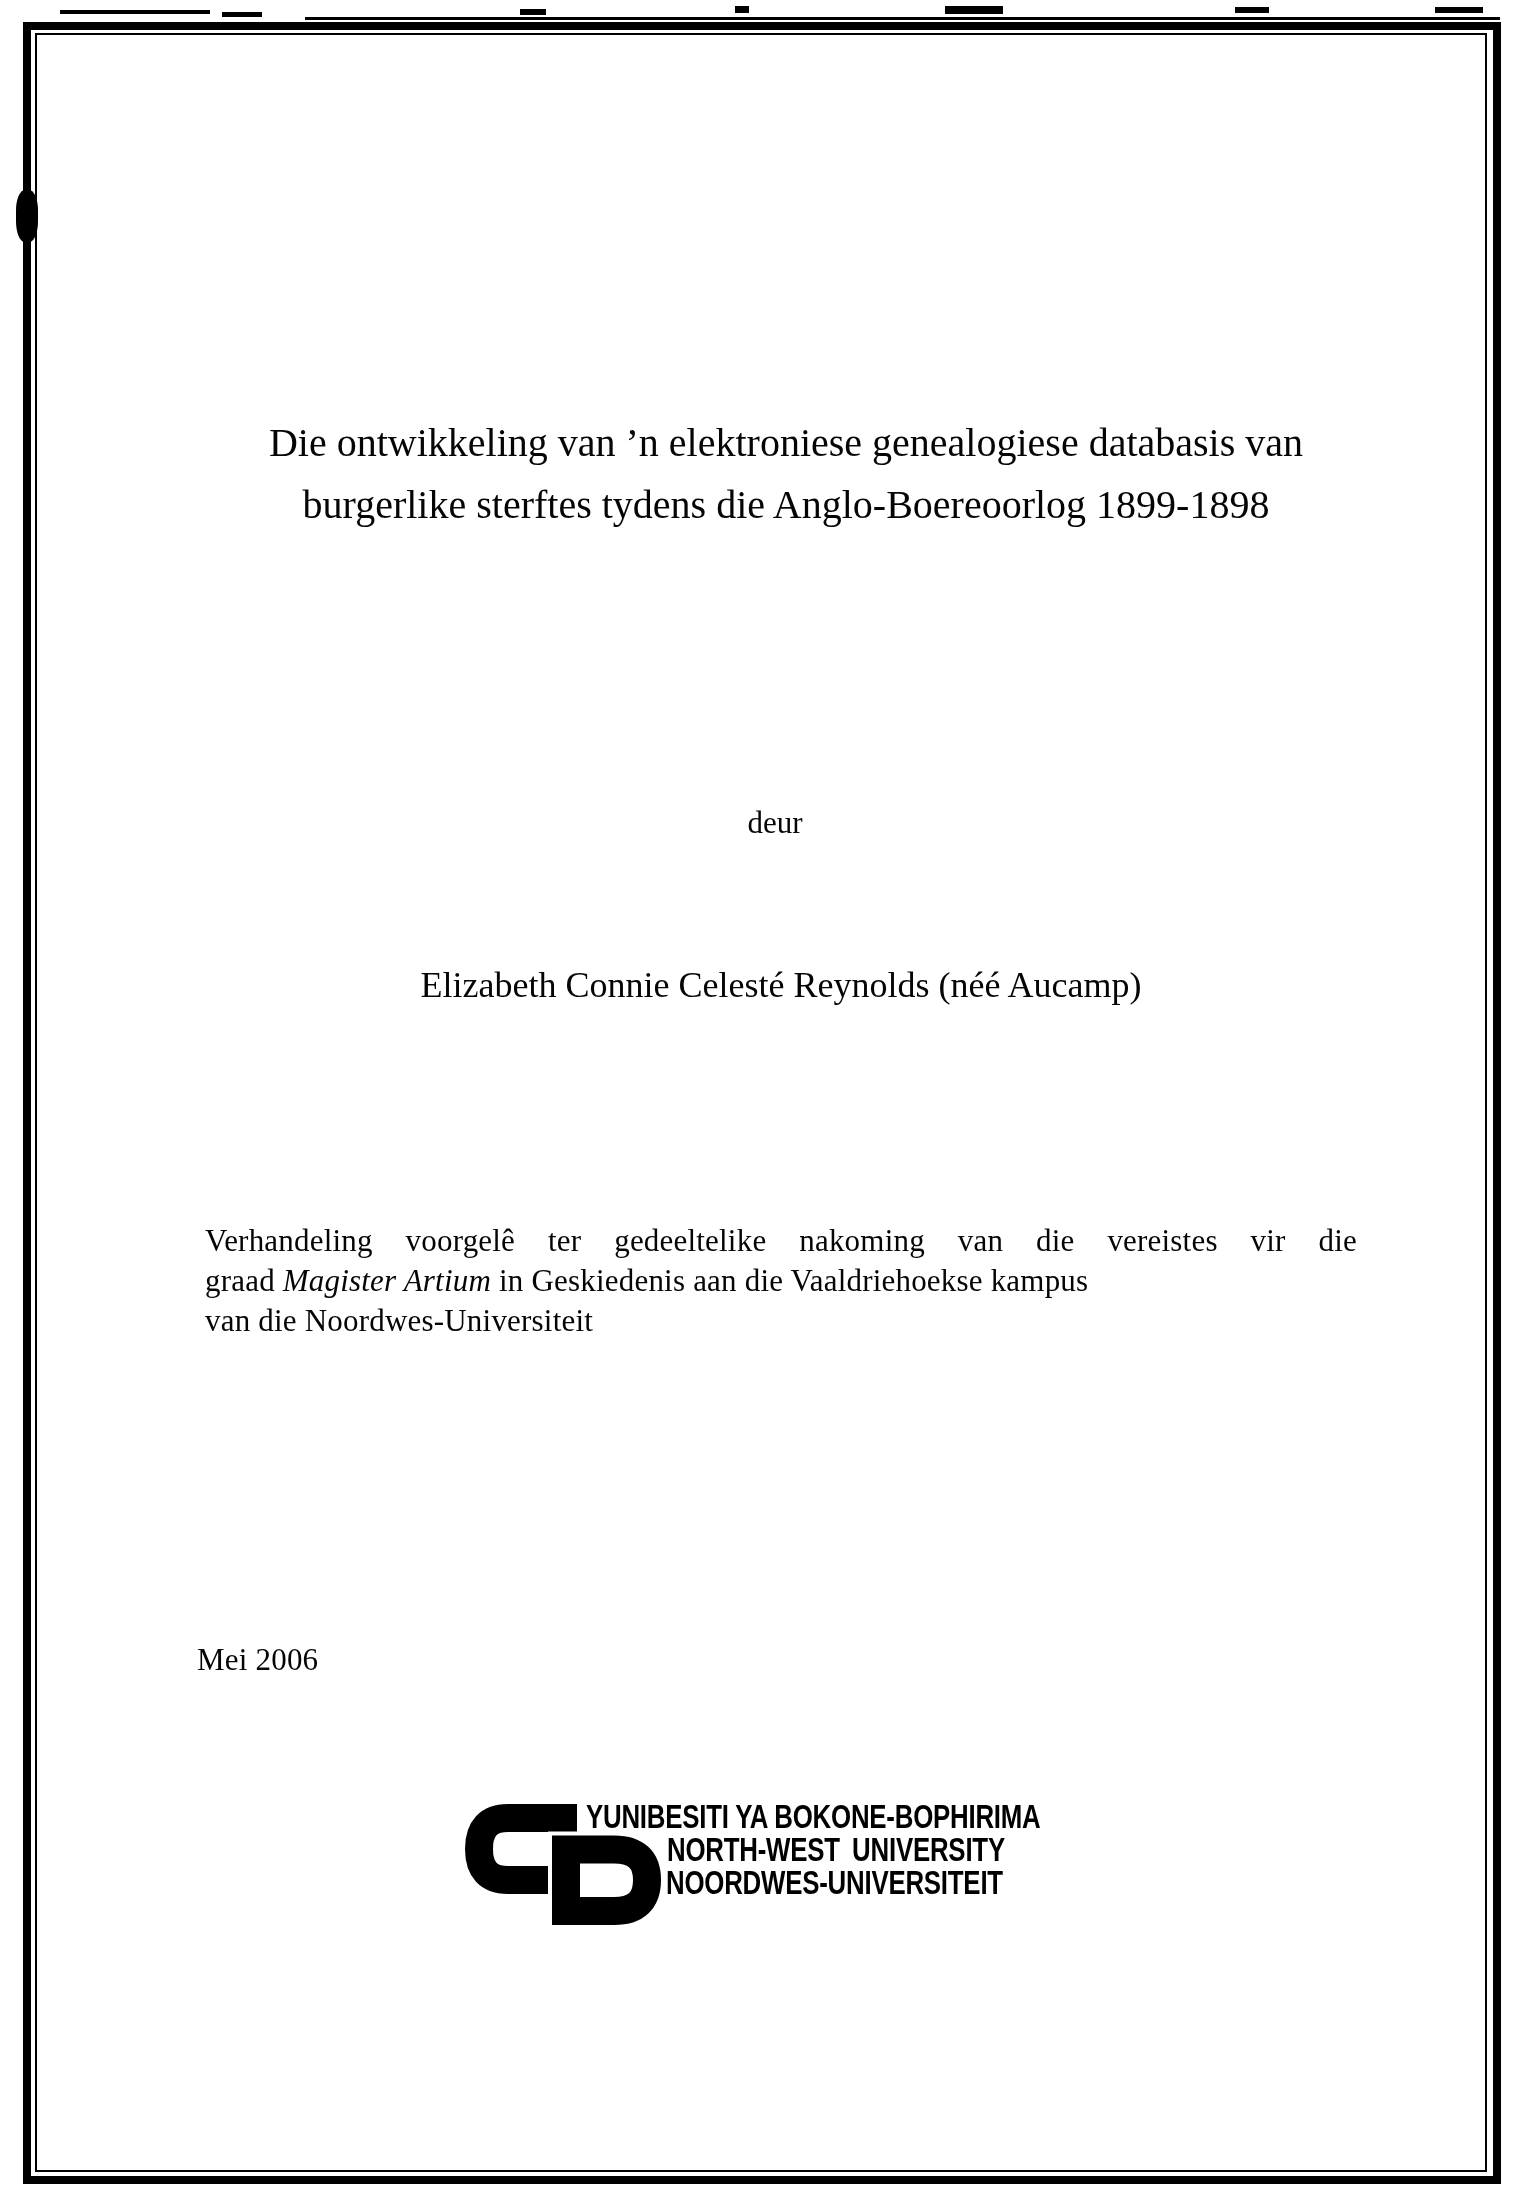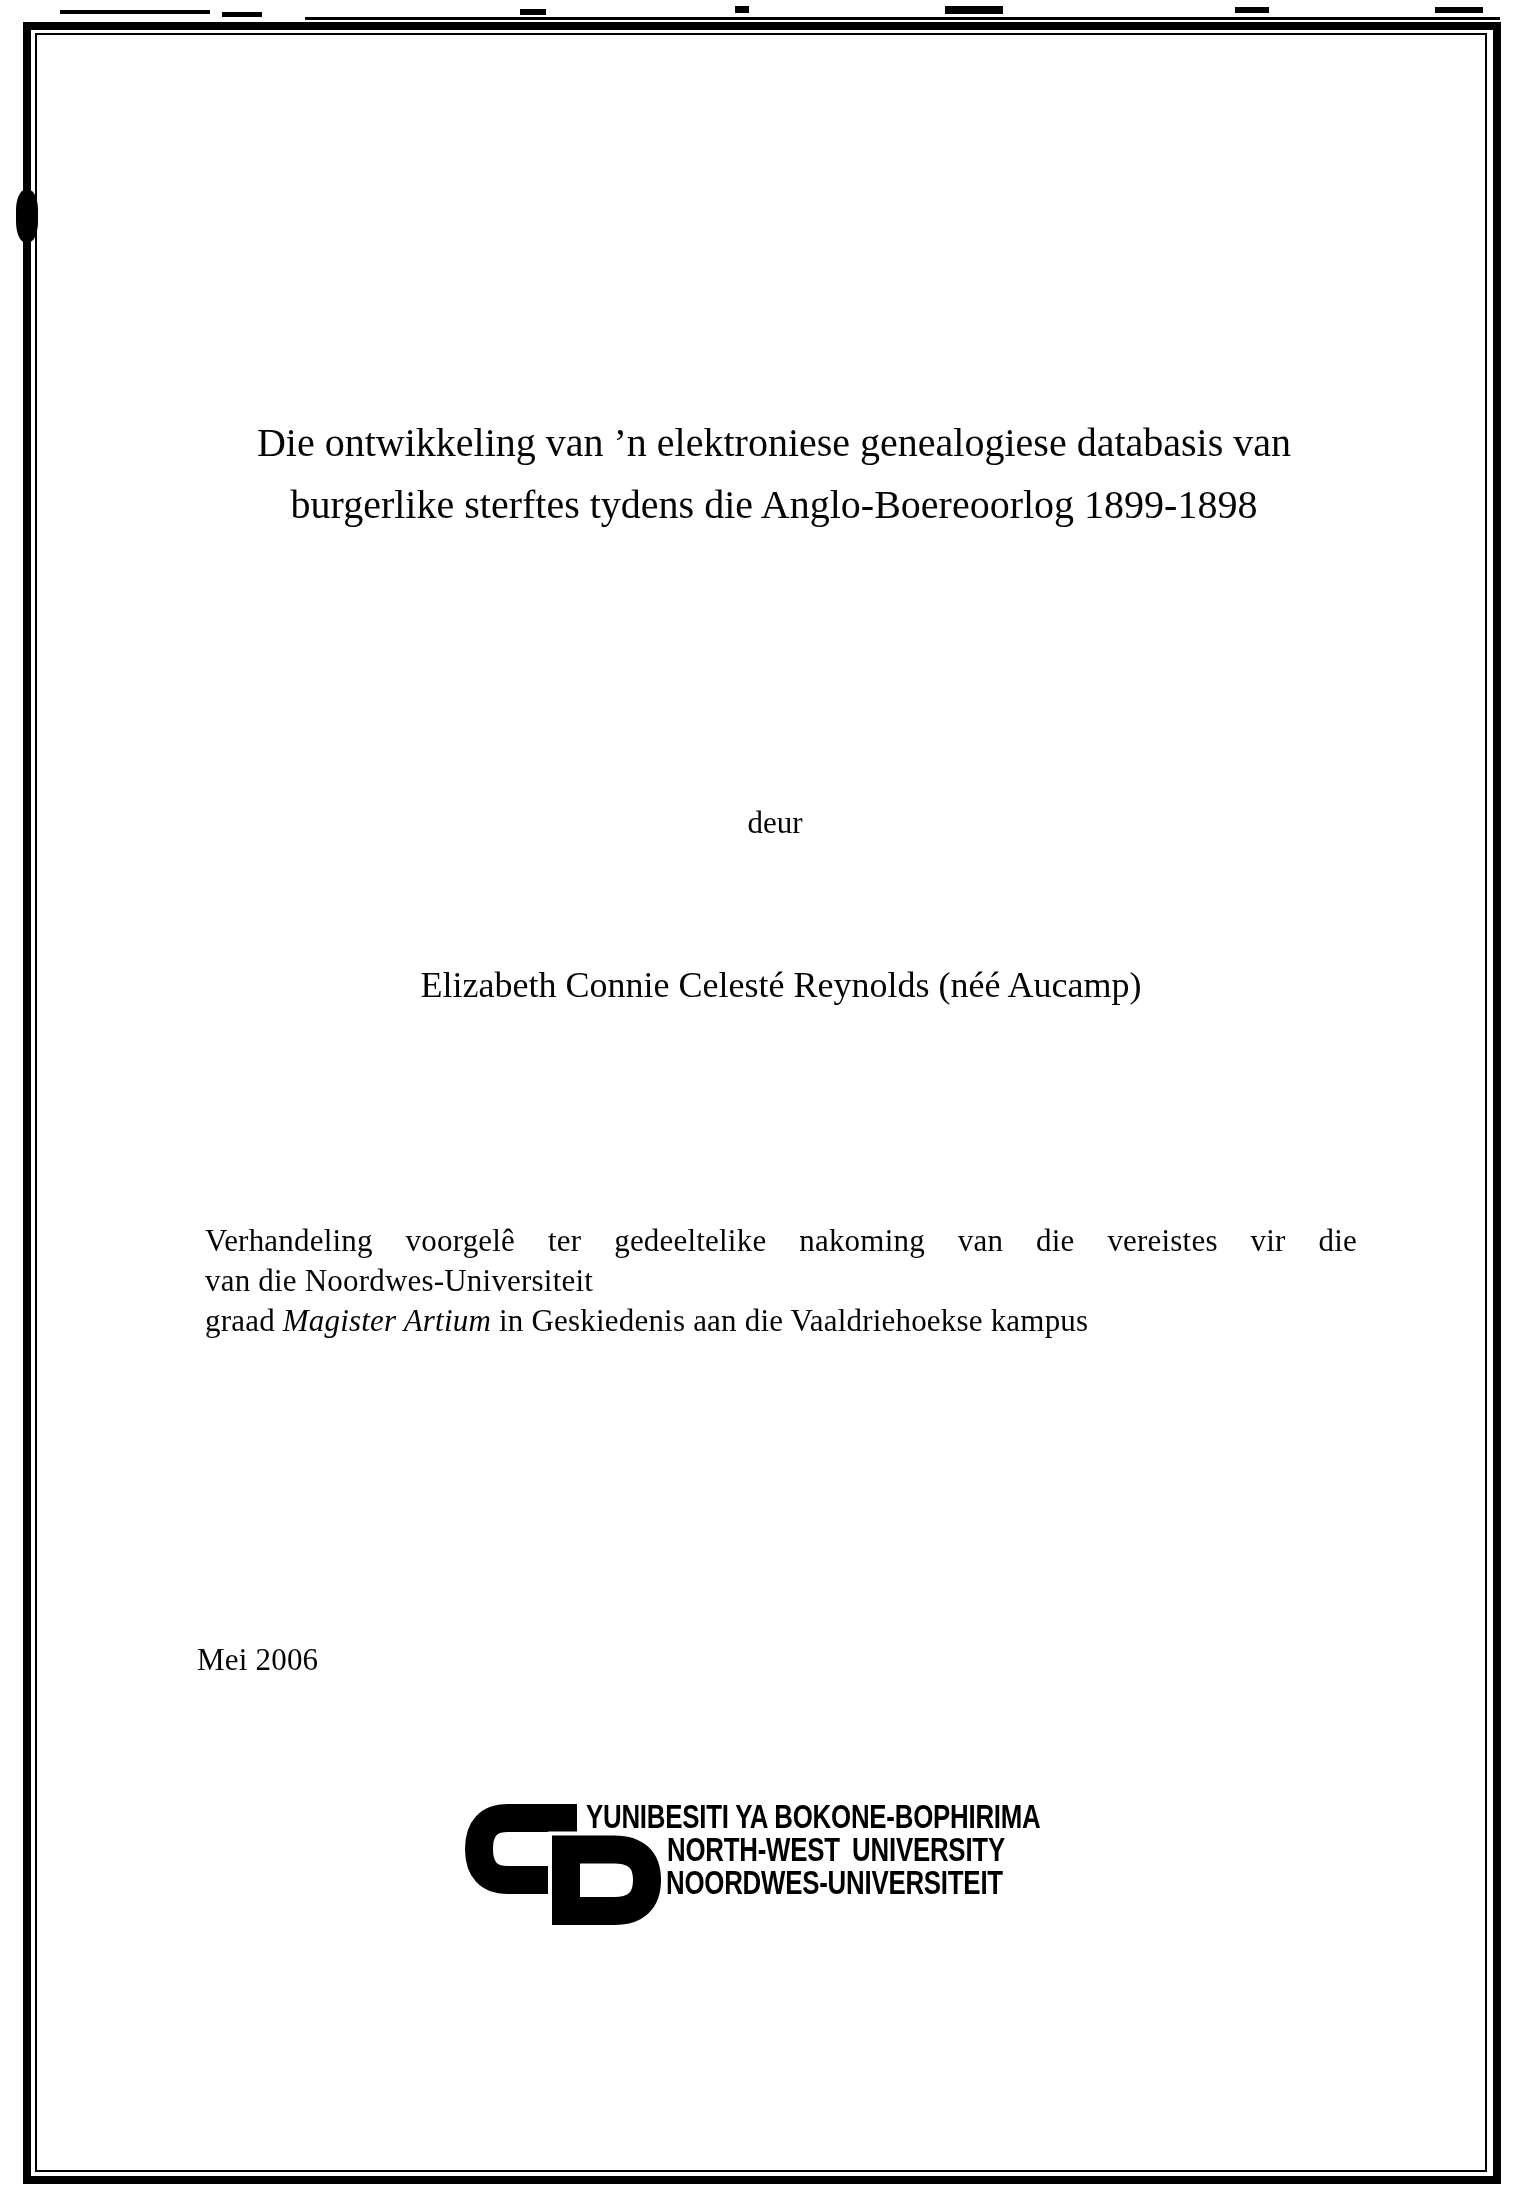--- a/index.html
+++ b/index.html
@@ -26,21 +26,21 @@
   .a2{left:222px;top:12px;width:40px;height:5px;}
   .a3{left:520px;top:9px;width:26px;height:6px;}
   .a4{left:735px;top:6px;width:14px;height:7px;}
   .a5{left:945px;top:6px;width:58px;height:8px;}
   .a6{left:1235px;top:7px;width:34px;height:6px;}
   .a7{left:1435px;top:7px;width:48px;height:6px;}
   .a8{left:60px;top:10px;width:150px;height:4px;}
   .a9{left:16px;top:190px;width:22px;height:52px;border-radius:40%;}
   
   .title-line{
-    position:absolute;left:104px;width:1340px;
+    position:absolute;left:116px;width:1340px;
     text-align:center;font-size:40px;line-height:48px;white-space:nowrap;
   }
   .t1{top:419px;}
   .t2{top:481px;}
   .byline{
     position:absolute;left:0;width:1550px;top:805px;
     text-align:center;font-size:31px;
   }
   .author{
     position:absolute;left:0;width:1562px;top:964px;
@@ -89,22 +89,22 @@
 
   <div class="title-line t1">Die ontwikkeling van ’n elektroniese genealogiese databasis van</div>
   <div class="title-line t2">burgerlike sterftes tydens die Anglo-Boereoorlog 1899-1898</div>
 
   <div class="byline">deur</div>
 
   <div class="author">Elizabeth Connie Celesté Reynolds (néé Aucamp)</div>
 
   <div class="statement">
     <div class="just">Verhandeling voorgelê ter gedeeltelike nakoming van die vereistes vir die</div>
+    <div><span>graad </span><span class="it">Magister Artium</span><span> in Geskiedenis aan die Vaaldriehoekse kampus</span></div>
     <div>van die Noordwes-Universiteit</div>
-    <div><span>graad </span><span class="it">Magister Artium</span><span> in Geskiedenis aan die Vaaldriehoekse kampus</span></div>
   </div>
 
   <div class="supervisor-block">
     <div>Mei 2006</div>
   </div>
 
   <div>
     <svg class="logo-mark" width="202" height="130" viewBox="0 0 202 130">
 
       <path d="M 115 18 H 46 Q 17 18 17 49 Q 17 80 46 80 H 115" fill="none" stroke="#000" stroke-width="28"></path>

